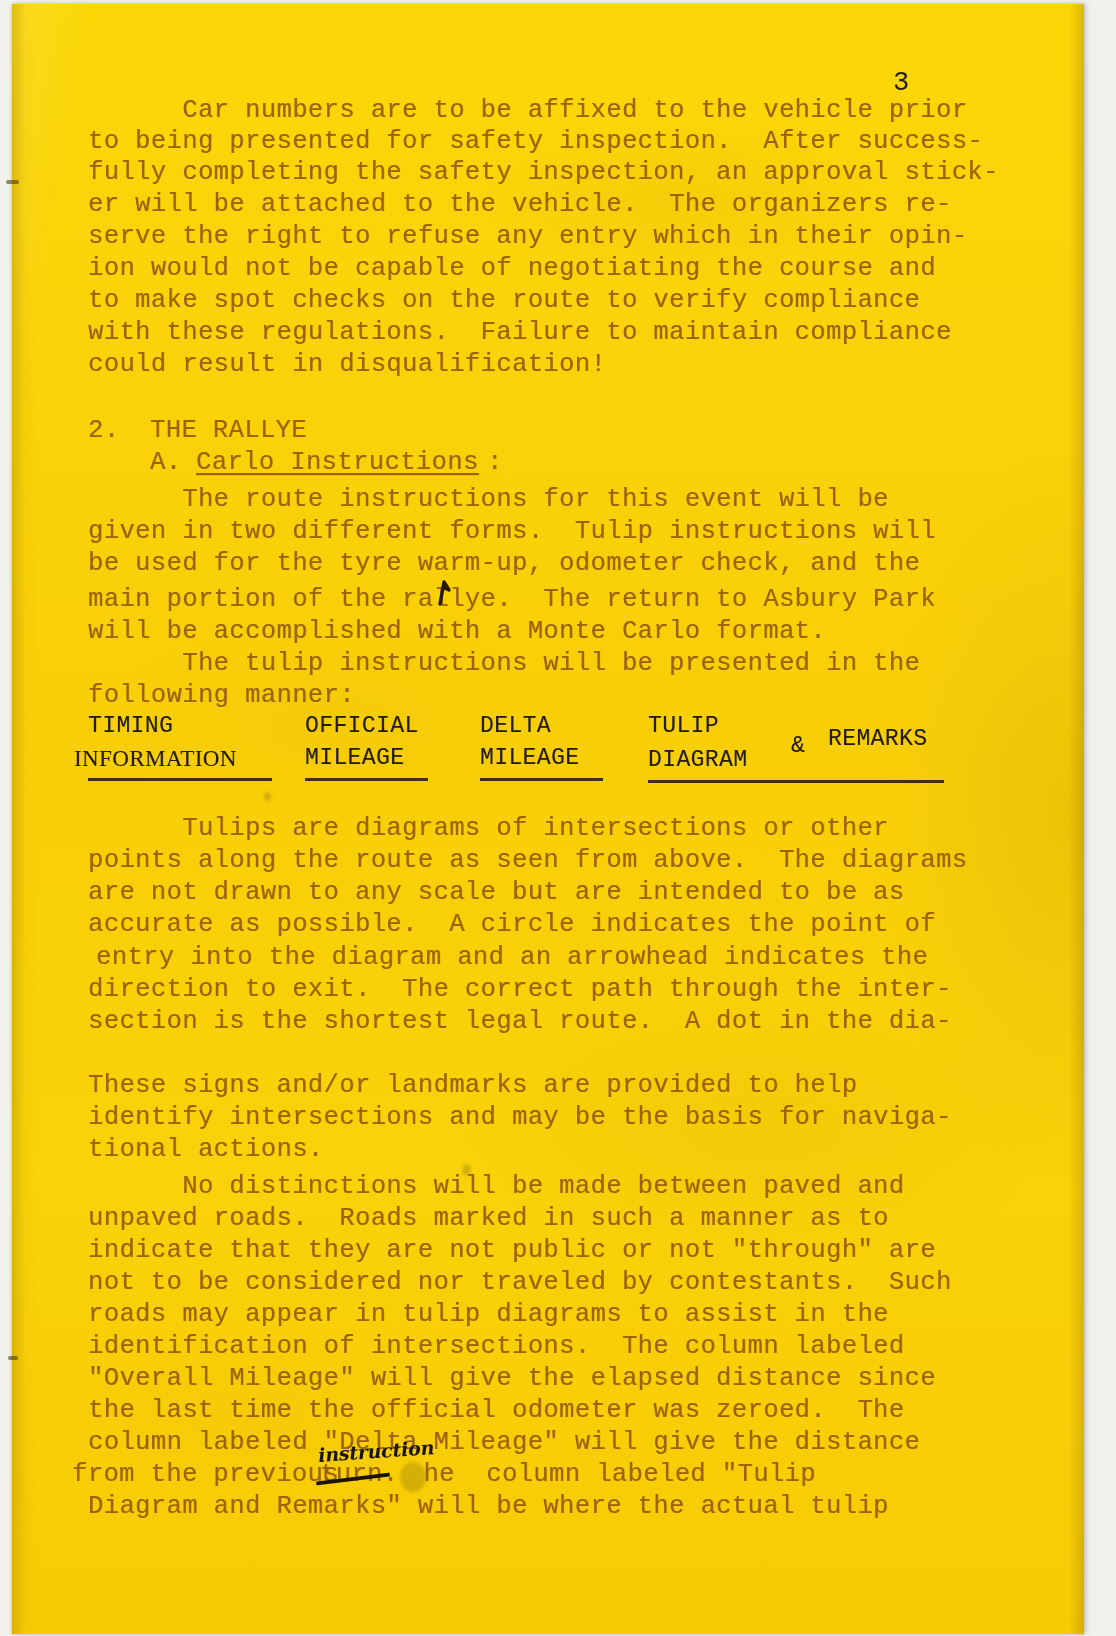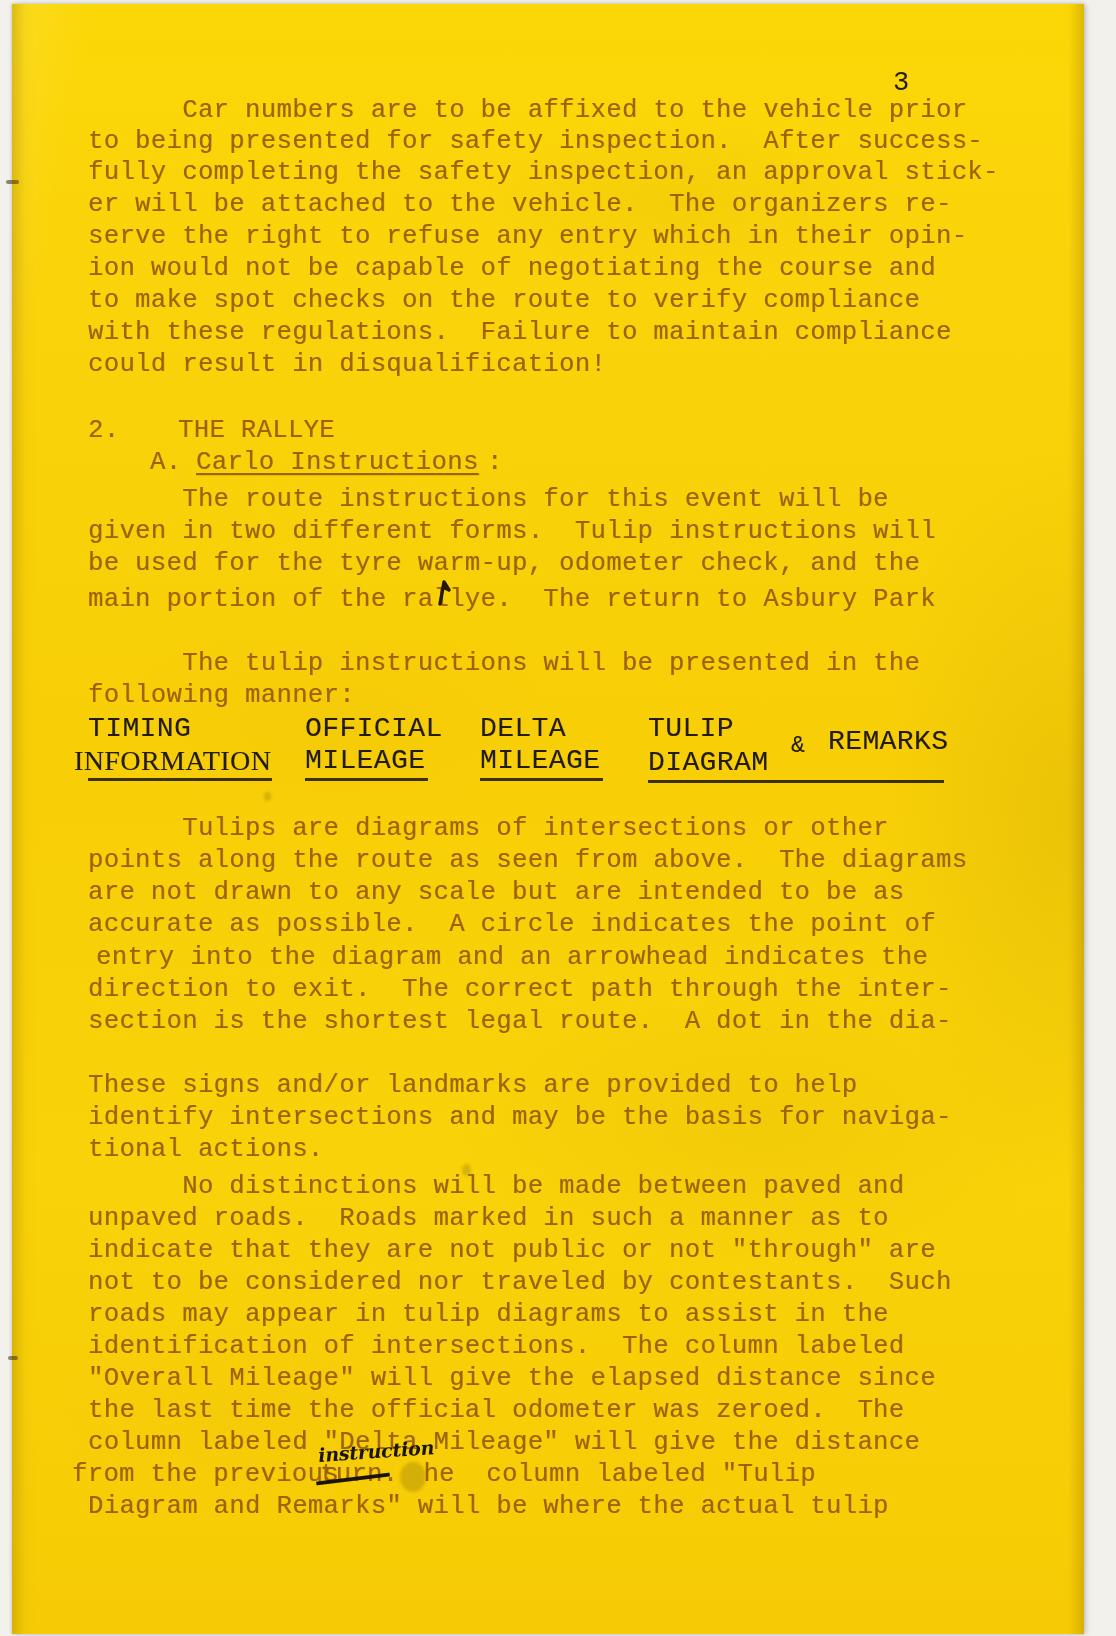--- a/index.html
+++ b/index.html
@@ -90,21 +90,21 @@
     white-space: pre;
   }
   .u { text-decoration: underline; text-underline-offset: 4px; }
 
   
   .hdr-cell {
     position: absolute;
     white-space: pre;
     color: #231c0c;
     font-family: "Liberation Mono", "DejaVu Sans Mono", monospace;
-    font-size: 28px;
+    font-size: 23px;
     letter-spacing: 0.4px;
     line-height: 1;
     text-shadow: 0.5px 0.4px 0 rgba(40,30,5,0.28);
   }
   .hdr-rule {
     position: absolute;
     height: 2.5px;
     background: #2b2310;
     opacity: 0.92;
   }
@@ -160,29 +160,30 @@
     <div class="tline" style="left:88px; top:129px;">to being presented for safety inspection.  After success-</div>
     <div class="tline" style="left:88px; top:160px;">fully completing the safety inspection, an approval stick-</div>
     <div class="tline" style="left:88px; top:192px;">er will be attached to the vehicle.  The organizers re-</div>
     <div class="tline" style="left:88px; top:224px;">serve the right to refuse any entry which in their opin-</div>
     <div class="tline" style="left:88px; top:256px;">ion would not be capable of negotiating the course and</div>
     <div class="tline" style="left:88px; top:288px;">to make spot checks on the route to verify compliance</div>
     <div class="tline" style="left:88px; top:320px;">with these regulations.  Failure to maintain compliance</div>
     <div class="tline" style="left:88px; top:352px;">could result in disqualification!</div>
 
     <div class="tline" style="left:88px; top:418px;">2.</div>
-    <div class="tline" style="left:150px; top:418px;margin-left:28px;">THE RALLYE</div>
+    <div class="tline" style="left:150px; top:418px;">THE RALLYE</div>
     <div class="tline" style="left:150px; top:450px;">A.</div>
     <div class="tline u" style="left:196px; top:450px;">Carlo Instructions</div>
     <div class="tline" style="left:487px; top:450px;">:</div>
 
     <div class="tline" style="left:88px; top:487px;">      The route instructions for this event will be</div>
     <div class="tline" style="left:88px; top:519px;">given in two different forms.  Tulip instructions will</div>
     <div class="tline" style="left:88px; top:551px;">be used for the tyre warm-up, odometer check, and the</div>
     <div class="tline" style="left:88px; top:587px;">main portion of the rallye.  The return to Asbury Park</div>
+    <div class="tline" style="left:88px; top:619px;">will be accomplished with a Monte Carlo format.</div>
 
     <svg class="pen-caret" style="left:432px; top:578px; width:26px; height:28px;" viewBox="0 0 26 28">
       <path d="M8 26 L12 4 L17 12 L11 9" stroke="#241a06" stroke-width="3.4" fill="none" stroke-linecap="round" stroke-linejoin="round"></path>
     </svg>
 
     <div class="tline" style="left:88px; top:651px;">      The tulip instructions will be presented in the</div>
     <div class="tline" style="left:88px; top:683px;">following manner:</div>
 
     <div class="hdr-cell" style="left:88px; top:715px;">TIMING</div>
     <div class="hdr-cell" style="left:74px; top:747px;font-family:Liberation Serif, serif;">INFORMATION</div>

